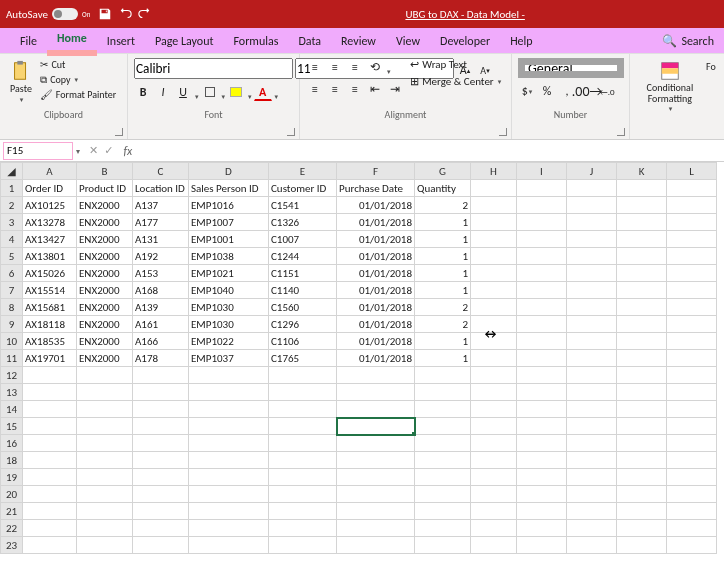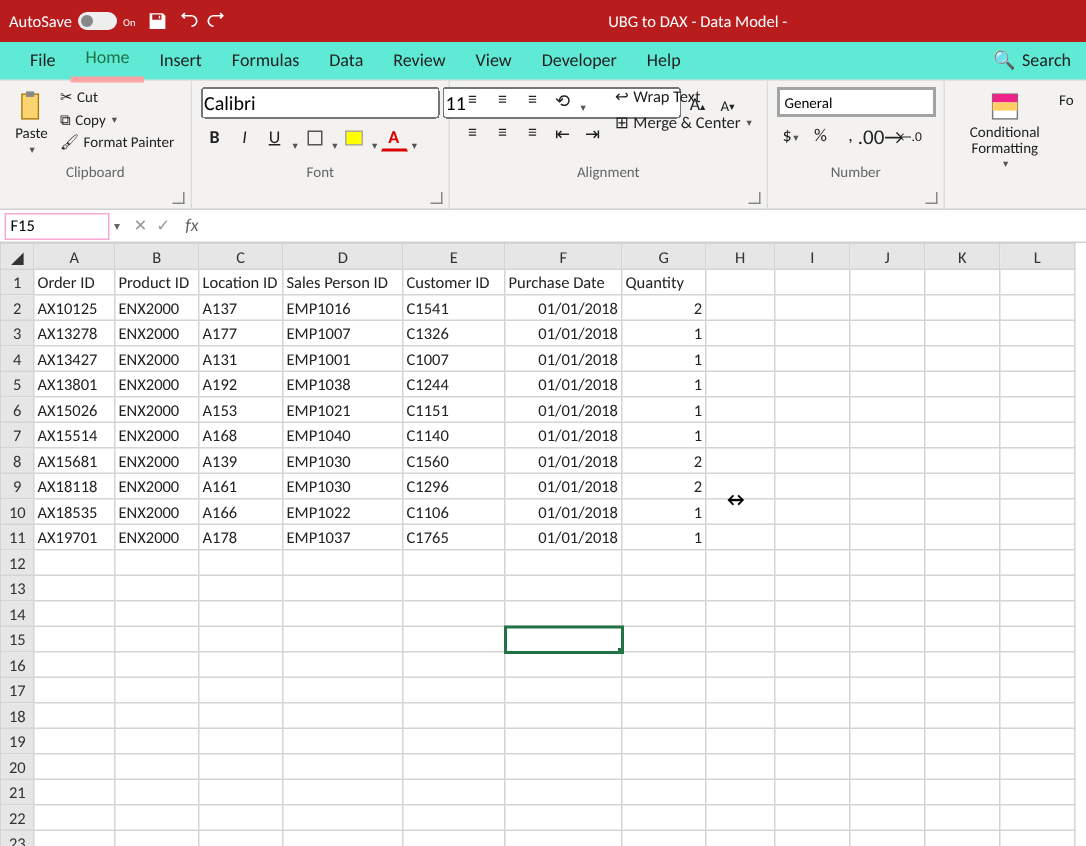--- a/index.html
+++ b/index.html
@@ -3,38 +3,38 @@
 <meta charset="utf-8">
 <style>
 *{box-sizing:border-box;margin:0;padding:0;font-family:"Segoe UI",Calibri,sans-serif;}
 body{width:724px;height:564px;overflow:hidden;background:#fff;font-size:11px;color:#222;}
 .titlebar{height:28px;background:#b91c1c;color:#fff;display:flex;align-items:center;padding:0 6px;font-size:11px;}
 .autosave{display:flex;align-items:center;gap:4px;margin-right:8px;}
 .toggle{width:26px;height:12px;background:#eee;border-radius:6px;position:relative;}
 .toggle::after{content:"";position:absolute;width:8px;height:8px;background:#888;border-radius:50%;left:2px;top:2px;}
 .qat{display:flex;gap:6px;align-items:center;}
 .qat-ico{width:14px;height:14px;fill:#fff;display:flex;align-items:center;justify-content:center;}
-.doctitle{flex:1;text-align:center;font-size:11px;padding-left:60px;white-space:nowrap;overflow:hidden;}
-.menubar{height:26px;background:#5eead4;border-bottom:1px solid #e0e0e0;display:flex;align-items:center;padding-left:10px;font-size:12px;gap:0;}
+.doctitle{flex:1;text-align:center;font-size:11px;padding-left:60px;white-space:nowrap;overflow:hidden;text-decoration:underline;}
+.menubar{height:26px;background:#f0abfc;border-bottom:1px solid #e0e0e0;display:flex;align-items:center;padding-left:10px;font-size:12px;gap:0;}
 .menubar .tab{padding:5px 10px;cursor:pointer;}
-.menubar .tab.active{color:#217346;border-bottom:4px solid #fca5a5;font-weight:400;}
+.menubar .tab.active{color:#217346;border-bottom:6px solid #fca5a5;font-weight:700;}
 .menubar .search{margin-left:auto;display:flex;align-items:center;gap:4px;padding:0 10px;}
 .ribbon{height:86px;background:#f3f2f1;border-bottom:1px solid #d0d0d0;display:flex;}
 .rgroup{border-right:1px solid #ddd;display:flex;flex-direction:column;justify-content:space-between;position:relative;}
 .rgroup-body{flex:1;display:flex;padding:4px 6px 0;}
 .rgroup-label{text-align:center;font-size:10px;color:#666;padding:2px 0 18px;position:relative;}
 .launcher{position:absolute;right:4px;bottom:3px;width:8px;height:8px;border-right:1px solid #888;border-bottom:1px solid #888;}
 .vbtn{display:flex;flex-direction:column;align-items:center;padding:2px 4px;font-size:10px;text-align:center;cursor:pointer;}
 .vbtn svg{width:22px;height:22px;}
 .clip-icons{display:flex;flex-direction:column;gap:2px;margin-left:4px;font-size:10px;}
 .clip-icons .row{display:flex;align-items:center;gap:3px;cursor:pointer;}
 .fbtn{width:18px;height:18px;border:1px solid transparent;display:flex;align-items:center;justify-content:center;cursor:pointer;font-size:12px;}
 .fontrow,.alrow{display:flex;gap:2px;align-items:flex-end;}
 .fontstack,.alstack{display:flex;flex-direction:column;gap:4px;}
-.numfmt{width:106px;height:20px;border:2px solid #a3a3a3;background:#fff;font-size:10px;padding:0 3px;}
+.numfmt{width:106px;height:20px;border:7px solid #a3a3a3;background:#fff;font-size:14px;padding:0 3px;}
 .namebox-row{height:22px;display:flex;align-items:center;border-bottom:1px solid #d0d0d0;}
 .namebox{width:70px;height:18px;border:1px solid #f9a8d4;margin-left:3px;font-size:11px;padding:0 3px;}
 .nb-dd{width:10px;text-align:center;color:#666;cursor:pointer;font-size:8px;}
 .fxicons{display:flex;gap:6px;padding:0 6px;color:#999;}
 .fxicons span{cursor:pointer;font-size:11px;}
 .fx{font-style:italic;color:#666;font-size:12px;padding:0 4px;}
 .formulabar{flex:1;height:18px;border:none;font-size:11px;padding:0 4px;outline:none;}
 .grid-wrap{display:flex;height:calc(564px - 28px - 26px - 86px - 22px);}
 .grid{flex:1;overflow:hidden;position:relative;}
 table.sheet{border-collapse:collapse;table-layout:fixed;}
@@ -79,20 +79,21 @@
         </svg>
       </span>
   </div>
   <div class="doctitle">UBG to DAX - Data Model -</div>
 </div>
 
 <div class="menubar">
   <div class="tab">File</div>
   <div class="tab active">Home</div>
   <div class="tab">Insert</div>
+  <div class="tab">Page Layout</div>
   <div class="tab">Formulas</div>
   <div class="tab">Data</div>
   <div class="tab">Review</div>
   <div class="tab">View</div>
   <div class="tab">Developer</div>
   <div class="tab">Help</div>
   <div class="search">
     <span>🔍</span>
     <span>Search</span>
   </div>
@@ -511,35 +512,20 @@
             <td></td>
             <td></td>
             <td></td>
             <td></td>
             <td></td>
             <td></td>
             <td></td>
             <td></td>
           </tr>
           <tr>
-            <th class="rowhdr">17</th>
-            <td></td>
-            <td></td>
-            <td></td>
-            <td></td>
-            <td></td>
-            <td></td>
-            <td></td>
-            <td></td>
-            <td></td>
-            <td></td>
-            <td></td>
-            <td></td>
-          </tr>
-          <tr>
             <th class="rowhdr">18</th>
             <td></td>
             <td></td>
             <td></td>
             <td></td>
             <td></td>
             <td></td>
             <td></td>
             <td></td>
             <td></td>

